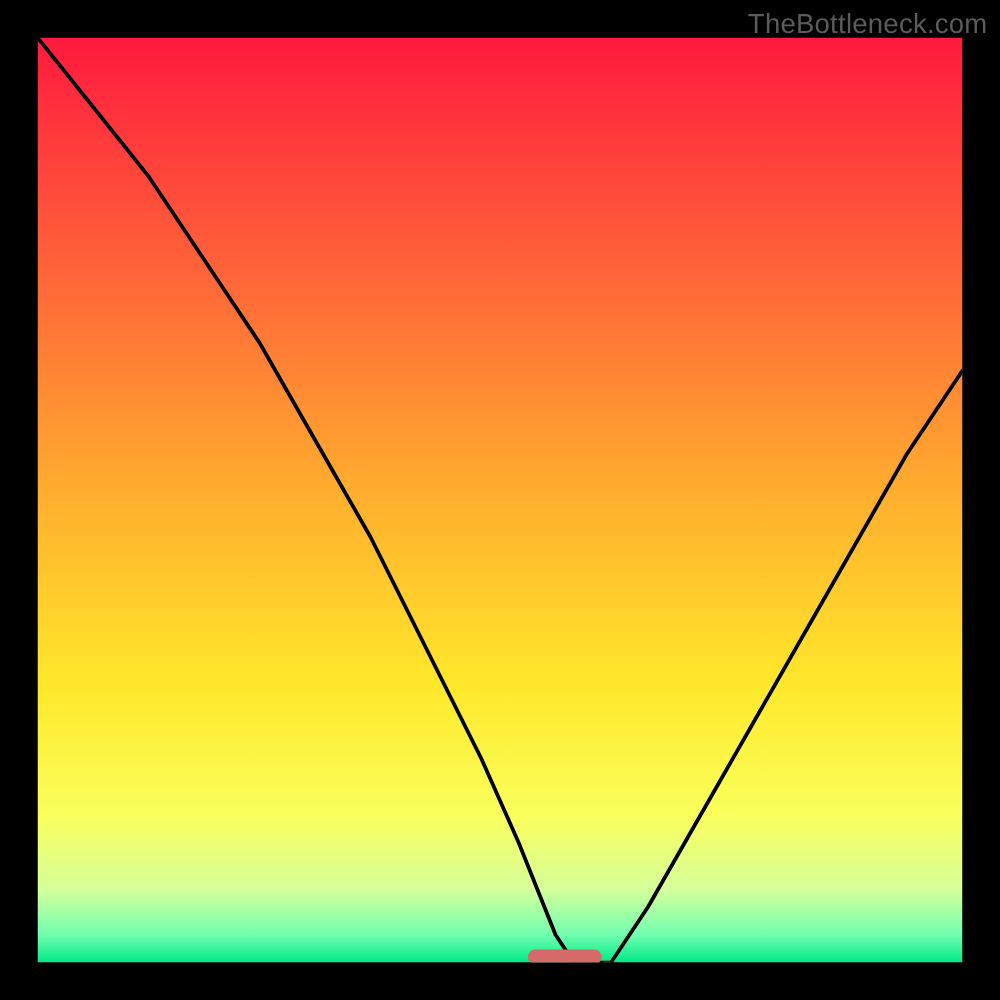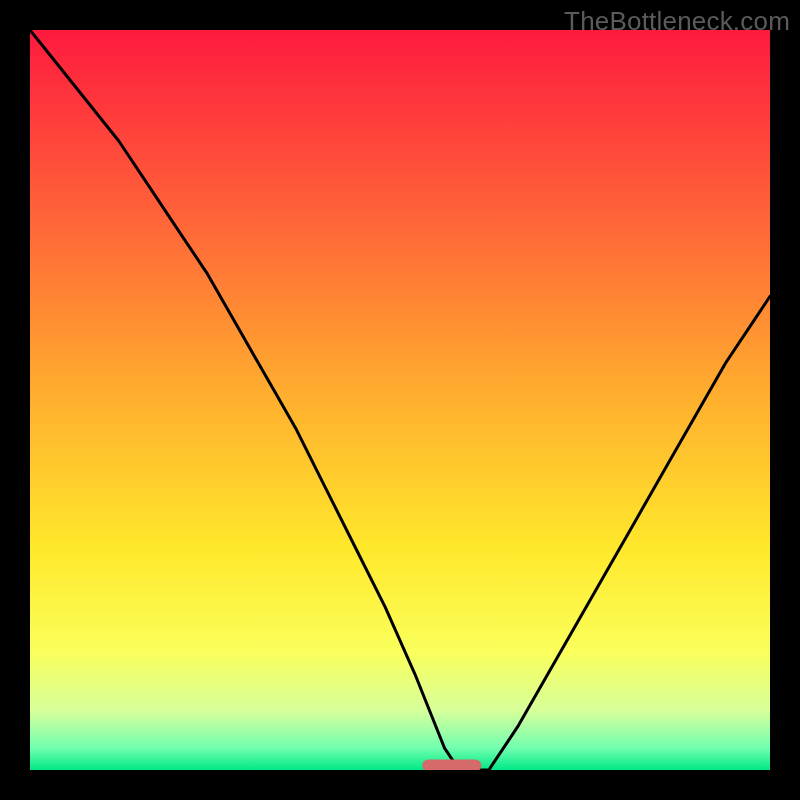--- a/index.html
+++ b/index.html
@@ -17,21 +17,21 @@
     top: 0;
     width: 800px;
     height: 800px;
     background: #000;
   }
   .watermark {
     position: absolute;
     top: 6px;
     right: 10px;
     color: #5b5b5b;
-    font-size: 26px;
+    font-size: 22px;
     font-weight: 500;
     letter-spacing: 0.2px;
     user-select: none;
   }
   .plot-area {
     position: absolute;
     left: 30px;
     top: 30px;
     width: 740px;
     height: 740px;

